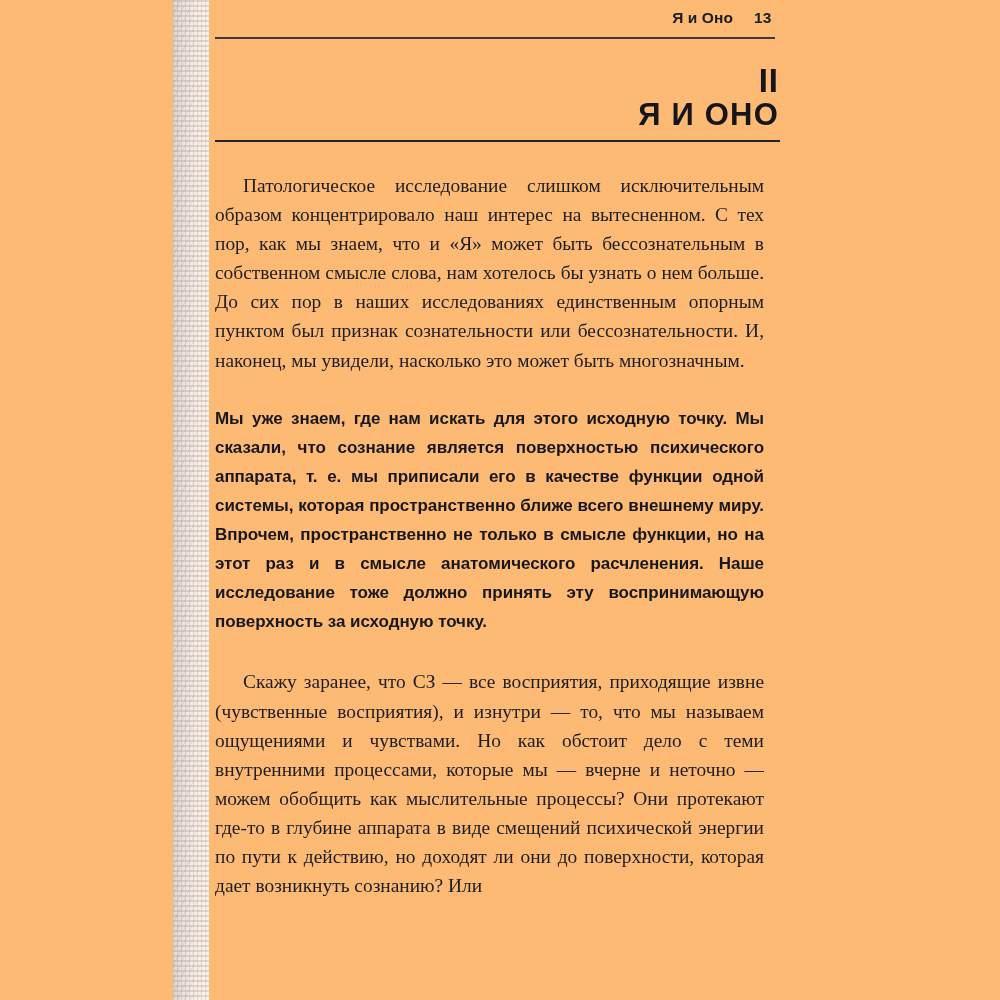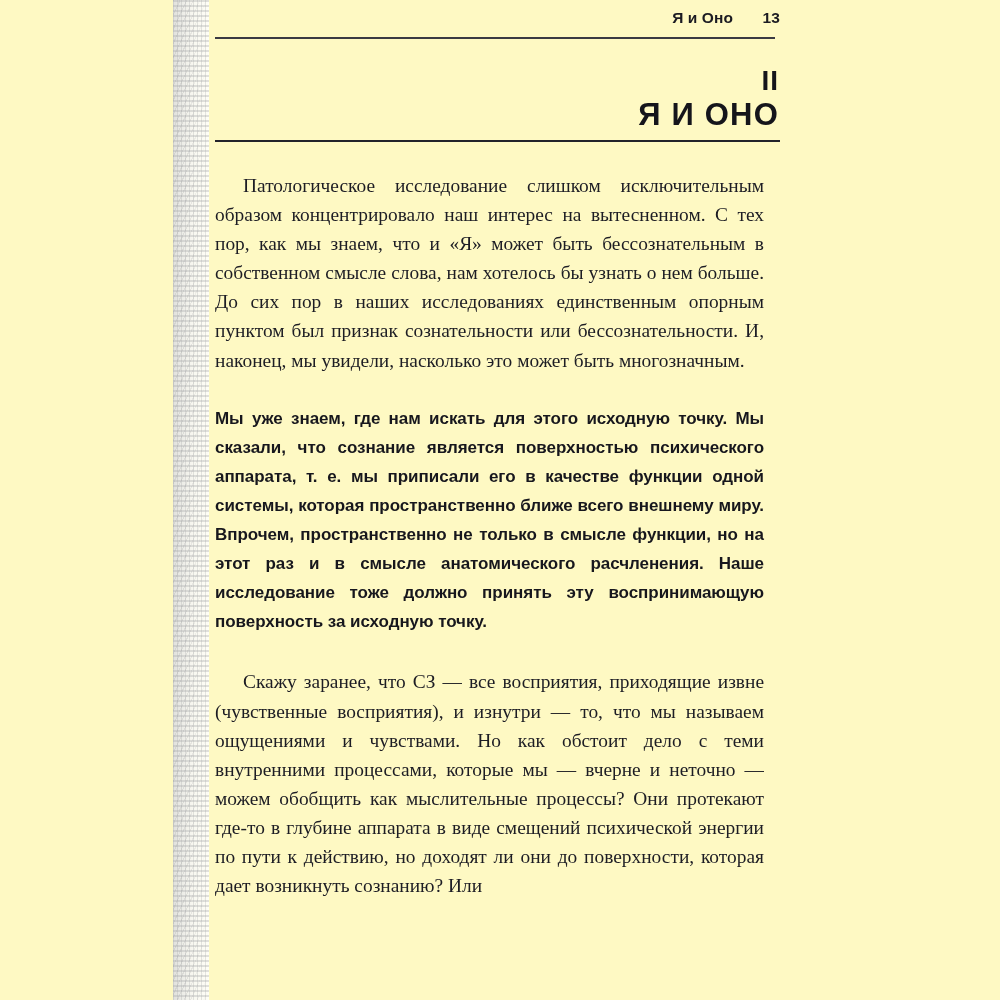--- a/index.html
+++ b/index.html
@@ -14,21 +14,21 @@
     overflow: hidden;
     font-family: "Liberation Serif", "DejaVu Serif", serif;
     color: #1b1b1f;
     -webkit-font-smoothing: antialiased;
   }
 
   .page {
     position: relative;
     width: 1000px;
     height: 1000px;
-    background: #fef9c3;
+    background: #fdba74;
   }
 
   
   .gutter {
     position: absolute;
     left: 173px;
     top: 0;
     width: 36px;
     height: 1000px;
     pointer-events: none;
@@ -88,21 +88,21 @@
     display: flex;
     justify-content: flex-end;
     align-items: baseline;
     font-family: "Liberation Sans", "DejaVu Sans", sans-serif;
     font-weight: bold;
     font-size: 15.5px;
     letter-spacing: 0.1px;
     color: #1b1b22;
   }
   .running-head .rh-title { margin-right: 21px; }
-  .running-head .rh-page  { width: 26px; text-align: right; }
+  .running-head .rh-page  { width: 26px; }
 
   .head-rule {
     position: absolute;
     left: 0;
     top: 37px;
     width: 560px;
     height: 2px;
     background: #3a3a42;
   }
 
@@ -111,21 +111,21 @@
     position: absolute;
     left: 0;
     top: 66px;
     width: 565px;
     text-align: right;
     font-family: "Liberation Sans", "DejaVu Sans", sans-serif;
     color: #15151b;
   }
   .chapter-number {
     font-weight: bold;
-    font-size: 28px;
+    font-size: 33px;
     line-height: 30px;
     letter-spacing: 1px;
     display: block;
     padding-right: 1px;
   }
   .chapter-title {
     font-weight: bold;
     font-size: 31px;
     line-height: 38px;
     letter-spacing: 1.2px;

